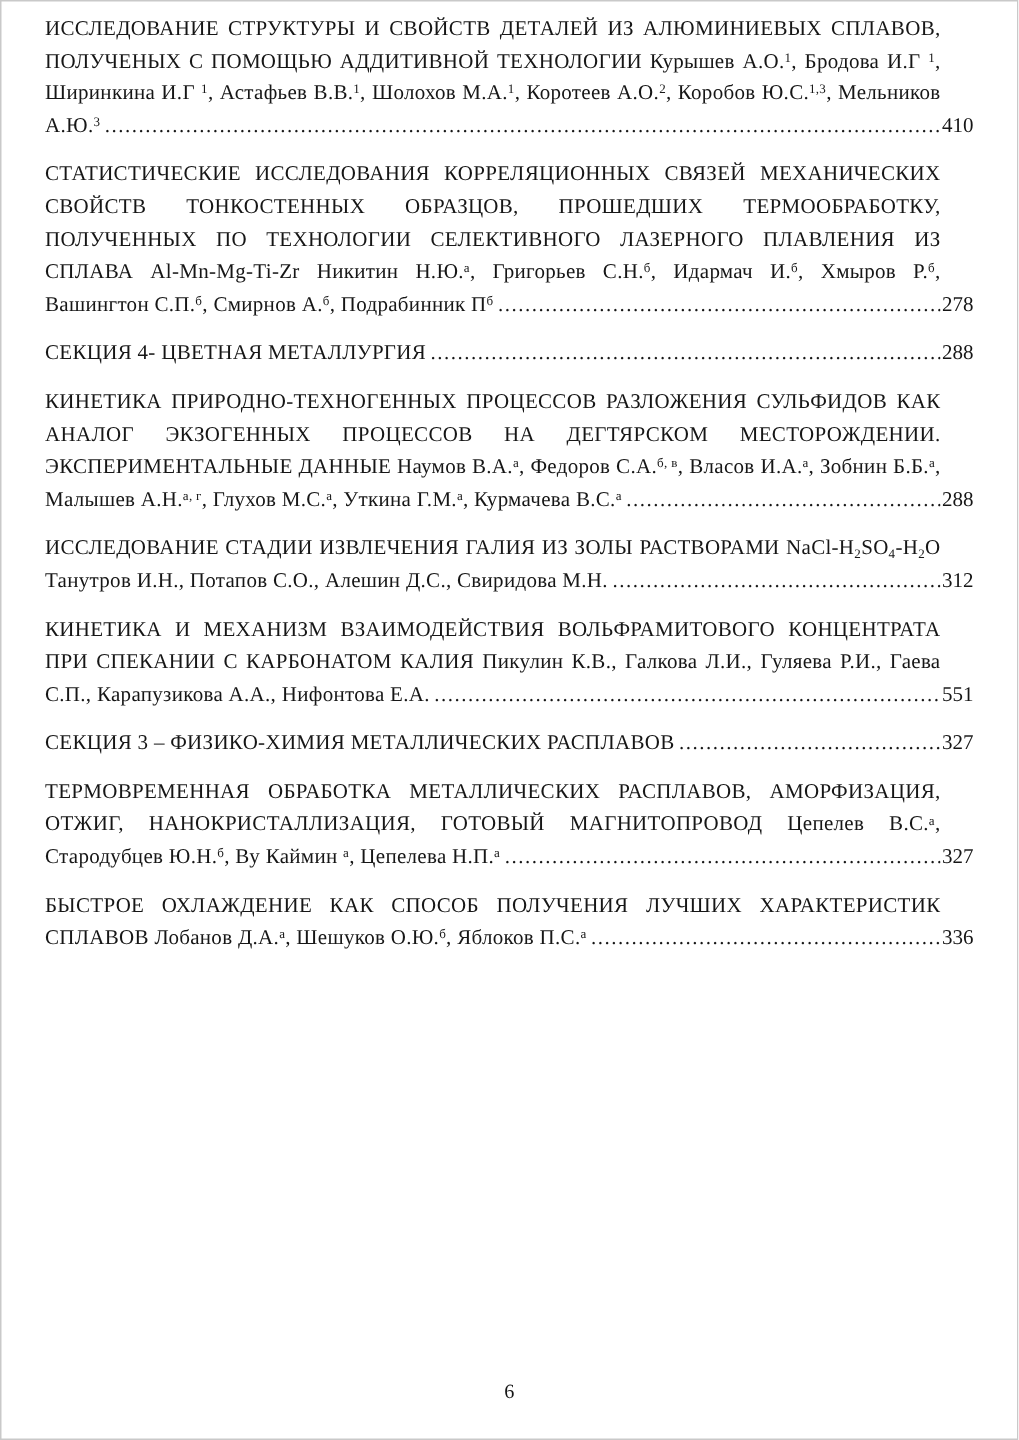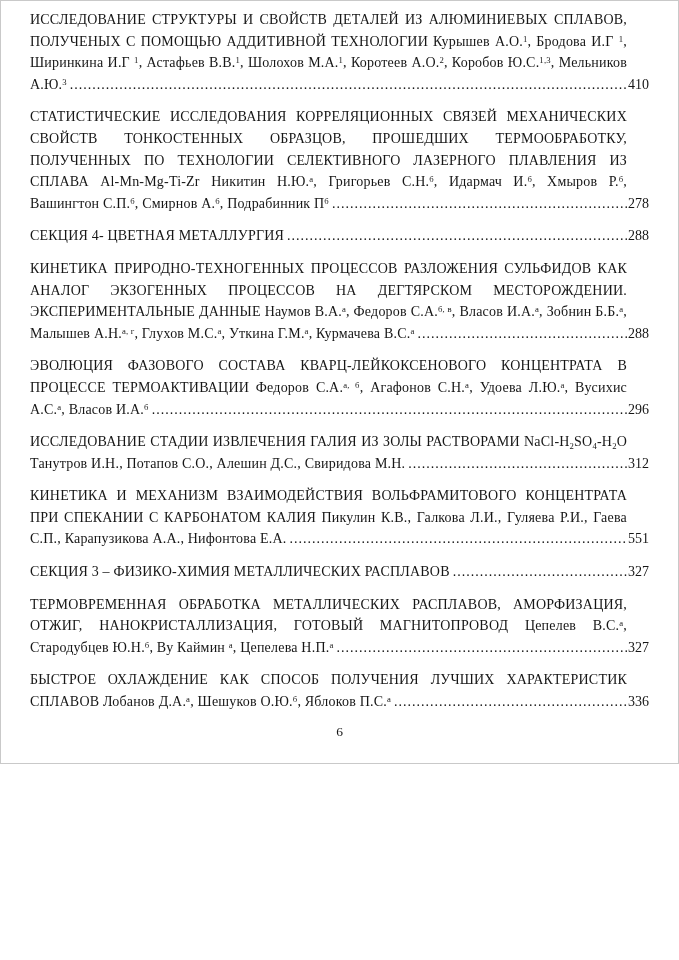--- a/index.html
+++ b/index.html
@@ -3,21 +3,21 @@
 <meta charset="utf-8">
 <style>
   html, body {
     margin: 0;
     padding: 0;
     background: #ffffff;
   }
   .page {
     position: relative;
     width: 679px;
-    height: 764px;
+    height: 960px;
     box-sizing: border-box;
     background: #ffffff;
     border: 1px solid #c9c9c9;
     padding: 8px 29px 0 29px;
     font-family: "Liberation Serif", "DejaVu Serif", serif;
     font-size: 14px;
     line-height: 21.6px;
     color: #161616;
     overflow: hidden;
   }
@@ -79,24 +79,20 @@
       </div>
       <div class="toc-entry">
         <span class="entry-text">СЕКЦИЯ 4- ЦВЕТНАЯ МЕТАЛЛУРГИЯ </span>
         <span class="entry-page">288</span>
       </div>
       <div class="toc-entry">
         <span class="entry-text">КИНЕТИКА ПРИРОДНО-ТЕХНОГЕННЫХ ПРОЦЕССОВ РАЗЛОЖЕНИЯ СУЛЬФИДОВ КАК АНАЛОГ ЭКЗОГЕННЫХ ПРОЦЕССОВ НА ДЕГТЯРСКОМ МЕСТОРОЖДЕНИИ. ЭКСПЕРИМЕНТАЛЬНЫЕ ДАННЫЕ Наумов В.А.<sup>а</sup>, Федоров С.А.<sup>б, в</sup>, Власов И.А.<sup>а</sup>, Зобнин Б.Б.<sup>а</sup>, Малышев А.Н.<sup>а, г</sup>, Глухов М.С.<sup>а</sup>, Уткина Г.М.<sup>а</sup>, Курмачева В.С.<sup>а</sup> </span>
         <span class="entry-page">288</span>
       </div>
       <div class="toc-entry">
-        <span class="entry-text">ЭВОЛЮЦИЯ ФАЗОВОГО СОСТАВА КВАРЦ-ЛЕЙКОКСЕНОВОГО КОНЦЕНТРАТА В ПРОЦЕССЕ ТЕРМОАКТИВАЦИИ Федоров С.А.<sup>а, б</sup>, Агафонов С.Н.<sup>а</sup>, Удоева Л.Ю.<sup>а</sup>, Вусихис А.С.<sup>а</sup>, Власов И.А.<sup>б</sup> </span>
-        <span class="entry-page">296</span>
-      </div>
-      <div class="toc-entry">
         <span class="entry-text">ИССЛЕДОВАНИЕ СТАДИИ ИЗВЛЕЧЕНИЯ ГАЛИЯ ИЗ ЗОЛЫ  РАСТВОРАМИ NaCl-H<sub>2</sub>SO<sub>4</sub>-H<sub>2</sub>O Танутров И.Н., Потапов С.О., Алешин Д.С., Свиридова М.Н. </span>
         <span class="entry-page">312</span>
       </div>
       <div class="toc-entry">
         <span class="entry-text">КИНЕТИКА И МЕХАНИЗМ ВЗАИМОДЕЙСТВИЯ ВОЛЬФРАМИТОВОГО КОНЦЕНТРАТА ПРИ СПЕКАНИИ С КАРБОНАТОМ КАЛИЯ Пикулин К.В., Галкова Л.И., Гуляева Р.И., Гаева С.П., Карапузикова А.А., Нифонтова Е.А. </span>
         <span class="entry-page">551</span>
       </div>
       <div class="toc-entry">
         <span class="entry-text">СЕКЦИЯ 3 – ФИЗИКО-ХИМИЯ МЕТАЛЛИЧЕСКИХ РАСПЛАВОВ </span>
         <span class="entry-page">327</span>

